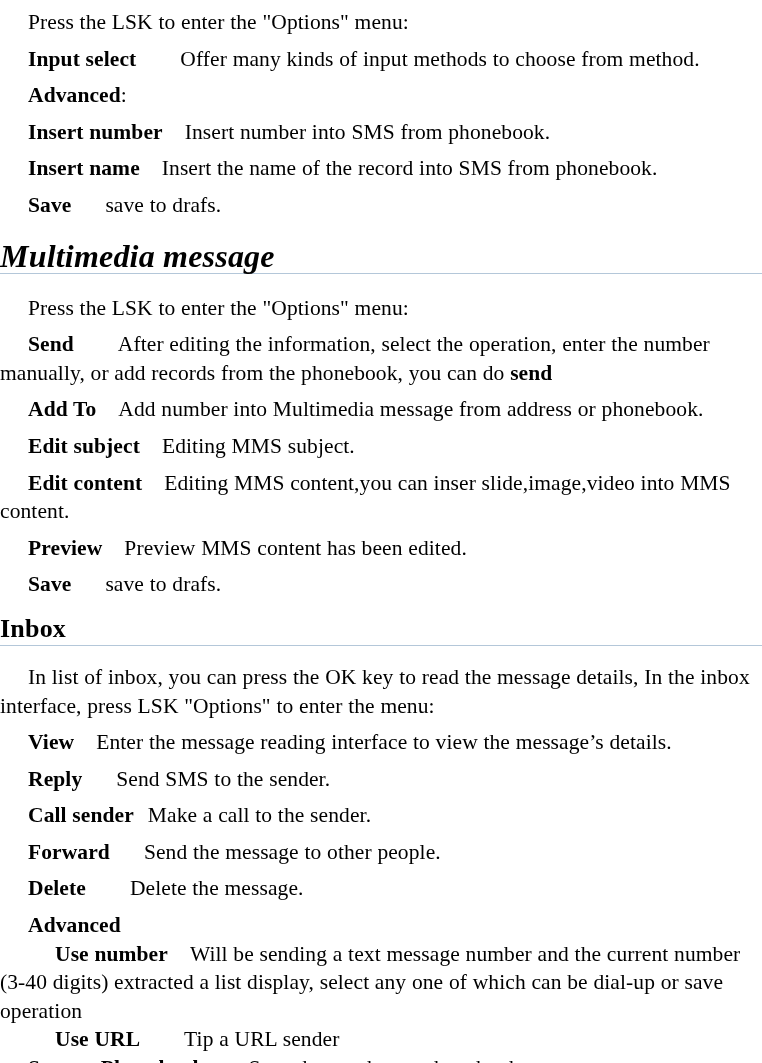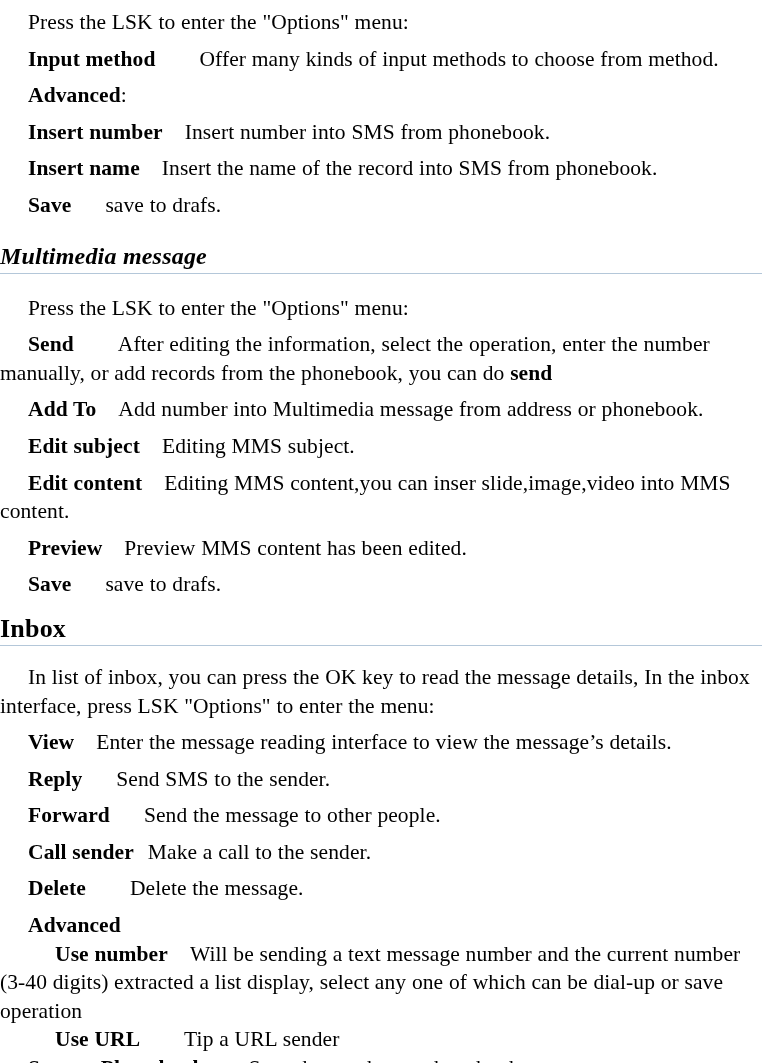--- a/index.html
+++ b/index.html
@@ -62,21 +62,21 @@
   .gap-md { width: 22px; }
   .gap-lg { width: 34px; }
   .gap-xl { width: 44px; }
 
   
   .heading-wrap {
     margin: 0;
     padding: 0;
   }
   .h-mm {
-    font-size: 24px;
+    font-size: 32px;
     font-weight: bold;
     font-style: italic;
     line-height: 30px;
     margin: 0;
     padding: 0 0 2px 0;
     letter-spacing: 0.2px;
   }
   .h-inbox {
     font-size: 26px;
     font-weight: bold;
@@ -116,21 +116,21 @@
 <body>
 
 <div class="page">
 
   <div class="block">
 
 
     <p class="para ind1">Press the LSK to enter the "Options" menu:</p>
 
     <p class="para ind1">
-      <b>Input method</b><span class="gap gap-xl"></span><span>Offer many kinds of input methods to choose from method.</span>
+      <b>Input select</b><span class="gap gap-xl"></span><span>Offer many kinds of input methods to choose from method.</span>
     </p>
 
     <p class="para ind1">
       <b>Advanced</b><span>:</span>
     </p>
 
     <p class="para ind1">
       <b>Insert number</b><span class="gap gap-md"></span><span>Insert number into SMS from phonebook.</span>
     </p>
 
@@ -196,25 +196,25 @@
 
     <p class="para ind1">
       <b>View</b><span class="gap gap-md"></span><span>Enter the message reading interface to view the message’s details.</span>
     </p>
 
     <p class="para ind1">
       <b>Reply</b><span class="gap gap-lg"></span><span>Send SMS to the sender.</span>
     </p>
 
     <p class="para ind1">
+      <b>Call sender</b><span class="gap gap-sm"></span><span>Make a call to the sender.</span>
+    </p>
+
+    <p class="para ind1">
       <b>Forward</b><span class="gap gap-lg"></span><span>Send the message to other people.</span>
-    </p>
-
-    <p class="para ind1">
-      <b>Call sender</b><span class="gap gap-sm"></span><span>Make a call to the sender.</span>
     </p>
 
     <p class="para ind1">
       <b>Delete</b><span class="gap gap-xl"></span><span>Delete the message.</span>
     </p>
 
     <p class="para ind1">
       <b>Advanced</b><span></span>
     </p>
 

